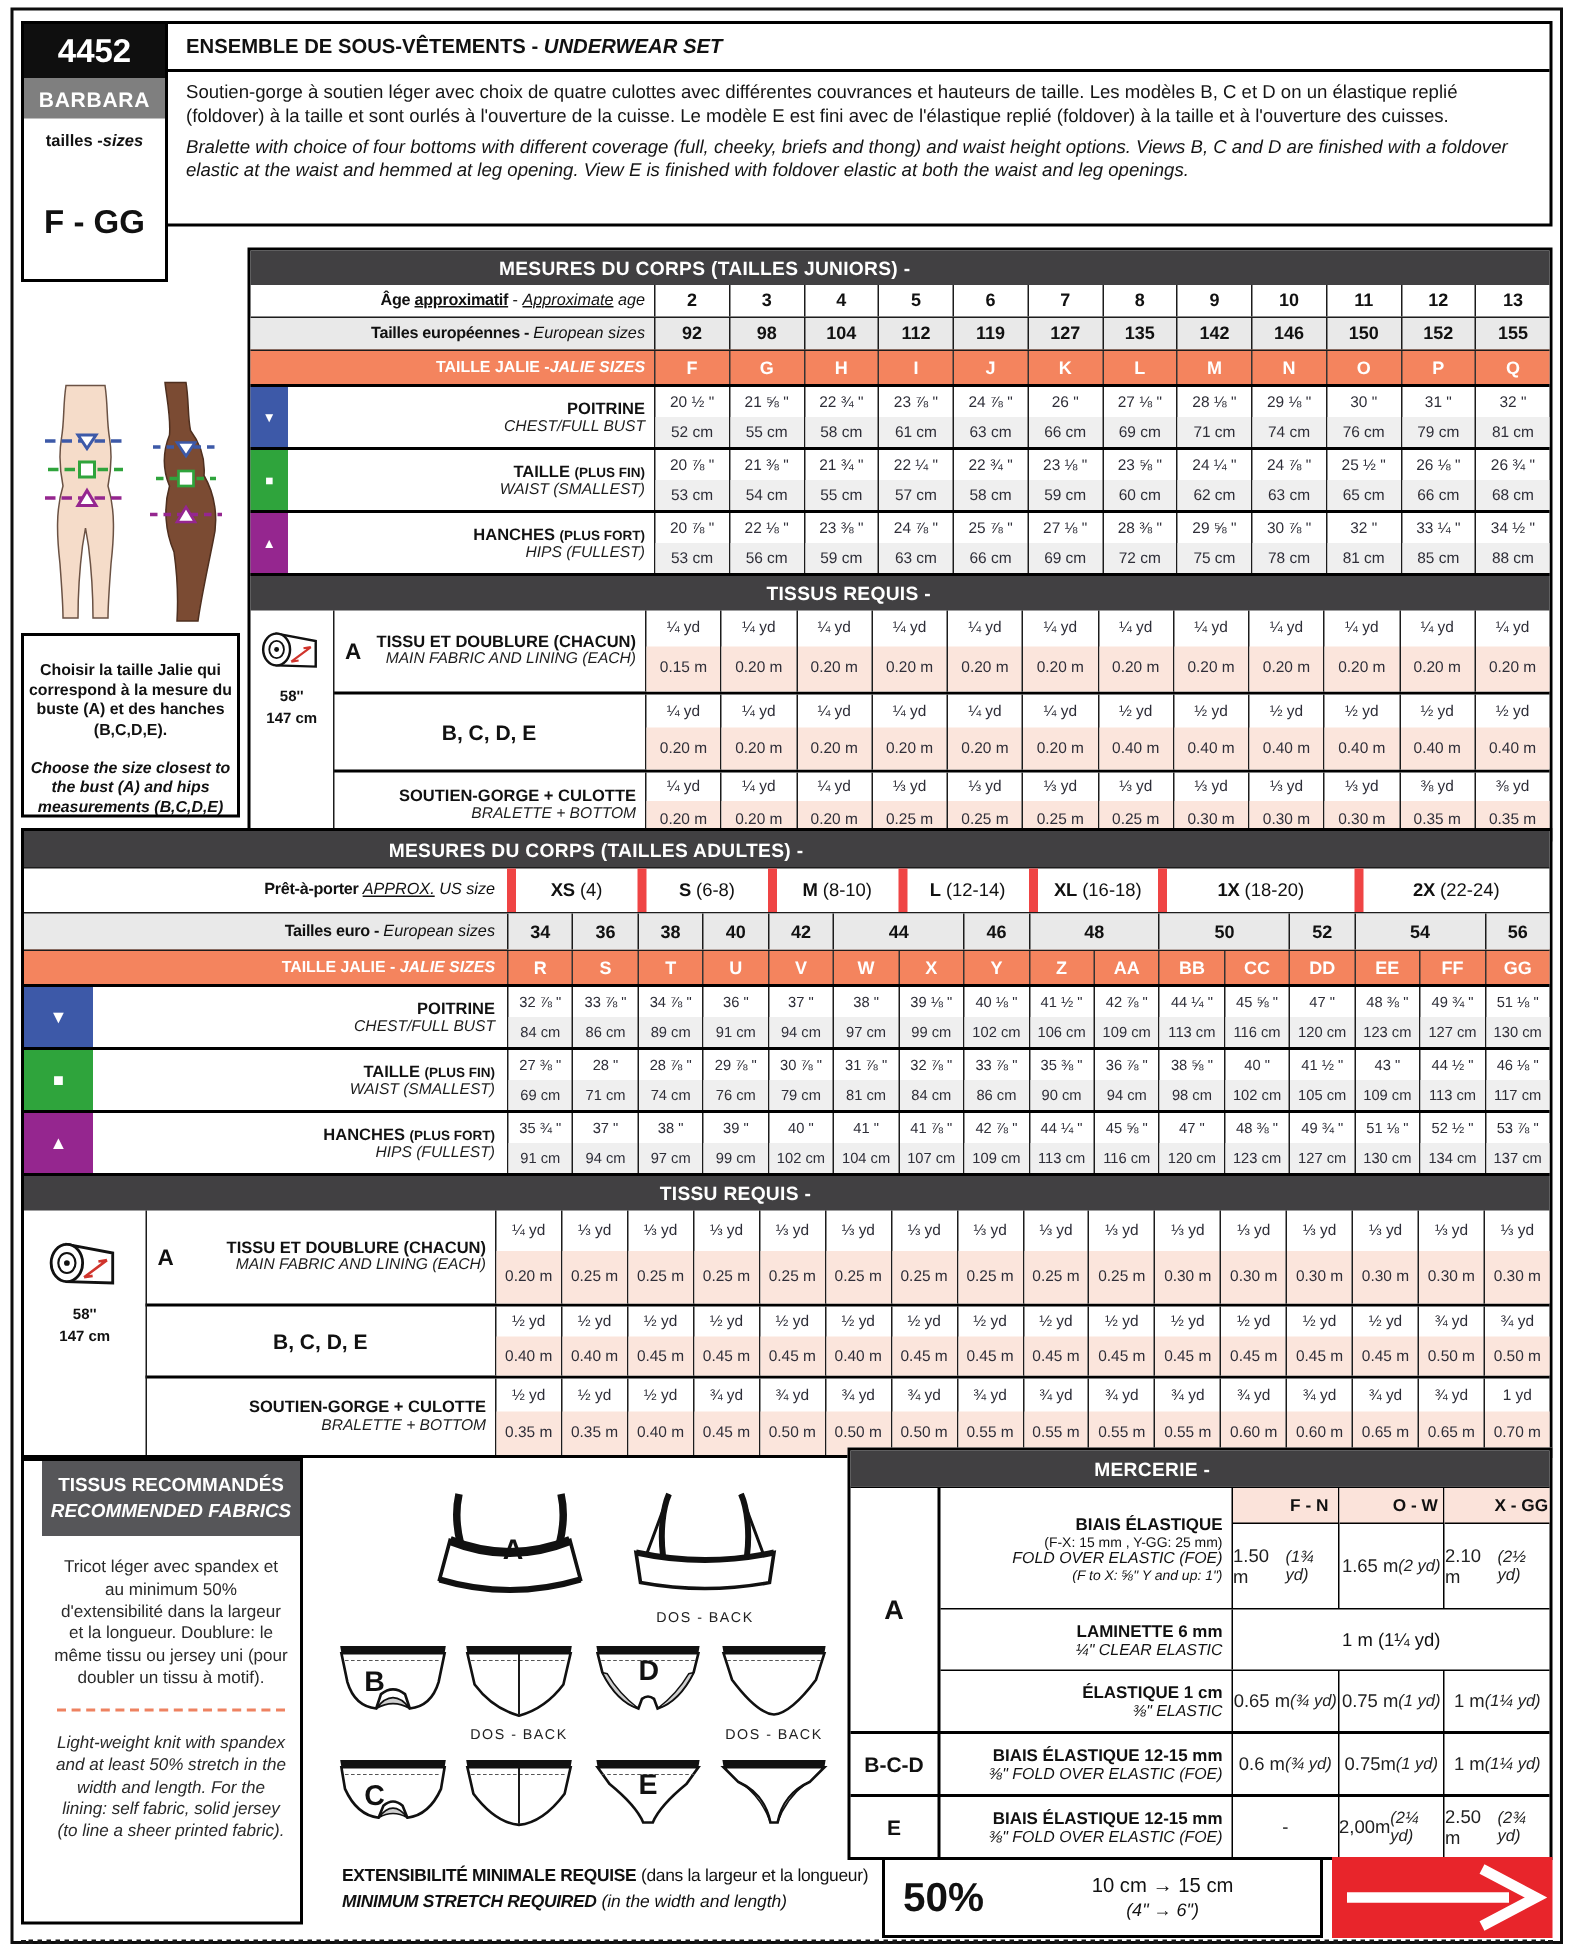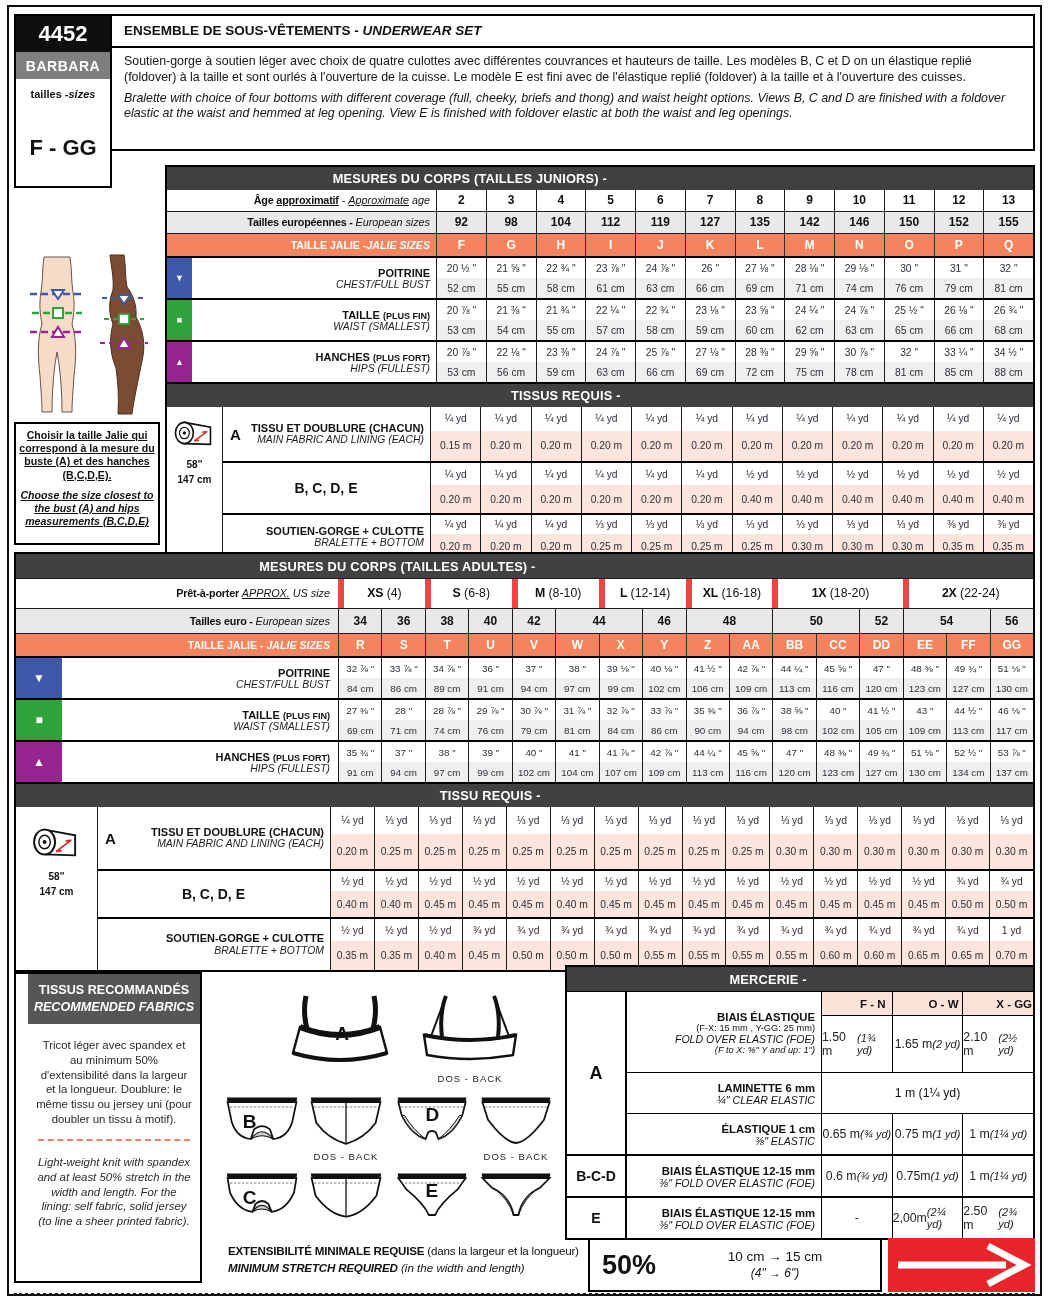--- a/index.html
+++ b/index.html
@@ -56,21 +56,21 @@
   .ylet{font-size:15px;font-weight:bold;padding-left:8px;}
   .ybig{flex:1;text-align:center;font-size:14px;font-weight:bold;}
   .yltext{flex:1;text-align:right;padding-right:6px;}
   .yltext .frl,.yltext .enl{white-space:normal;line-height:1.15;}
   .yc{border-left:1px solid #1c1c1c;display:flex;flex-direction:column;}
   .ydl{height:44%;display:flex;align-items:center;justify-content:center;font-size:10.3px;color:#2e2e38;white-space:nowrap;}
   .ml{flex:1;display:flex;align-items:center;justify-content:center;font-size:10.3px;color:#2e2e38;background:#fbe5dc;white-space:nowrap;}
   
   #sb-diagram{left:14px;top:253px;width:146px;height:167px;}
   #sb-choose{left:14px;top:422px;width:146px;height:123px;border:2px solid #000;text-align:center;font-size:10.6px;font-weight:bold;padding:5px 3px;line-height:1.25;}
-  #sb-choose p{margin:0 0 7px 0;text-decoration:underline;}
+  #sb-choose p{margin:12px 0 7px 0;}
   
   #ad{left:14px;top:552px;width:1021px;border:2px solid #000;background:#fff;}
   #ad .bar{height:24px;}
   .hrow2{display:flex;height:29px;border-top:1px solid #1c1c1c;}
   .hlabel2{width:314px;text-align:right;padding-right:8px;font-size:10.8px;line-height:29px;white-space:nowrap;}
   .usv{border-left:6px solid #ef4444;text-align:center;font-size:12.3px;line-height:29px;white-space:nowrap;}
   .erow2{height:24px;}
   .erow2 .hlabel2,.jrow2 .hlabel2{line-height:24px;}
   .jrow2{height:22px;background:#f4845e;border-top:1px solid #1c1c1c;}
   .jrow2 .hlabel2{color:#fff;font-weight:bold;font-size:10.6px;line-height:22px;}

